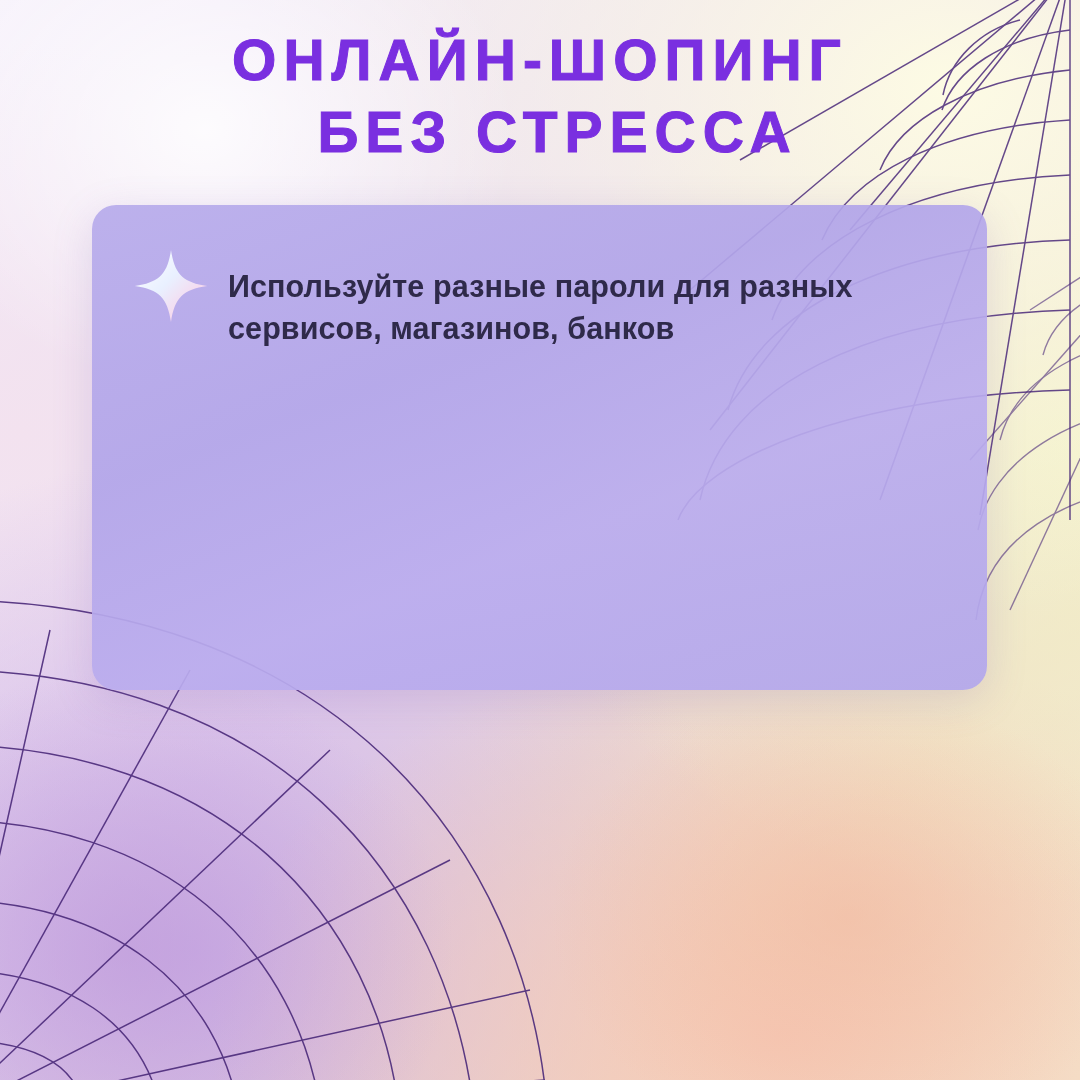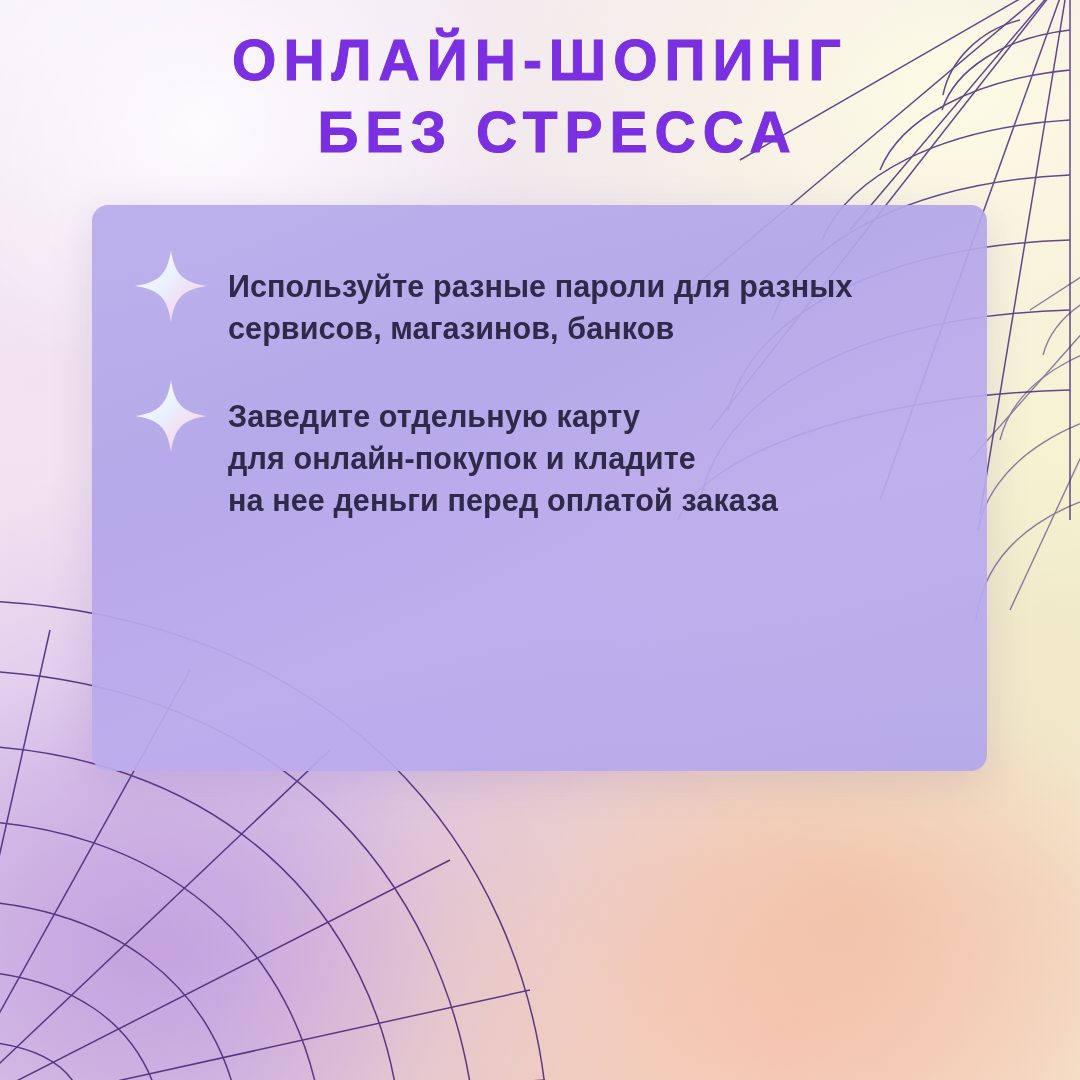--- a/index.html
+++ b/index.html
@@ -86,22 +86,22 @@
   }
   .title-line.l1 { font-size: 57px; }
   .title-line.l2 { font-size: 57px; margin-top: 10px; margin-left: 35px; }
 
   
   .card {
     position: absolute;
     left: 92px;
     top: 205px;
     width: 895px;
-    height: 566px;
-    border-radius: 16px;
+    height: 485px;
+    border-radius: 24px;
     background: linear-gradient(160deg, rgba(183,171,235,0.92) 0%, rgba(178,165,233,0.93) 35%, rgba(186,172,238,0.92) 62%, rgba(178,166,236,0.92) 100%);
     box-shadow: 0 10px 40px rgba(120,90,170,0.18);
     z-index: 4;
   }
 
   .list {
     position: absolute;
     left: 40px;
     top: 52px;
     right: 40px;
@@ -211,25 +211,17 @@
             <stop offset="75%" stop-color="#f6d7ec"></stop>
             <stop offset="100%" stop-color="#cfd9f7"></stop>
           </linearGradient>
         </defs>
         <path d="M50 8 C54 36 64 46 92 50 C64 54 54 64 50 92 C46 64 36 54 8 50 C36 46 46 36 50 8 Z" fill="url(#g1)"></path>
       </svg>
       <div class="item-text">Используйте разные пароли для разных
 сервисов, магазинов, банков</div>
     </div>
 
-    <div class="item">
-      <svg class="spark" viewBox="0 0 100 100">
-        <path d="M50 8 C54 36 64 46 92 50 C64 54 54 64 50 92 C46 64 36 54 8 50 C36 46 46 36 50 8 Z" fill="url(#g1)"></path>
-      </svg>
-      <div class="item-text">Заведите отдельную карту
-для онлайн-покупок и кладите
-на нее деньги перед оплатой заказа</div>
-    </div>
 
 
 
   </div>
 </div>
 
 </body></html>

